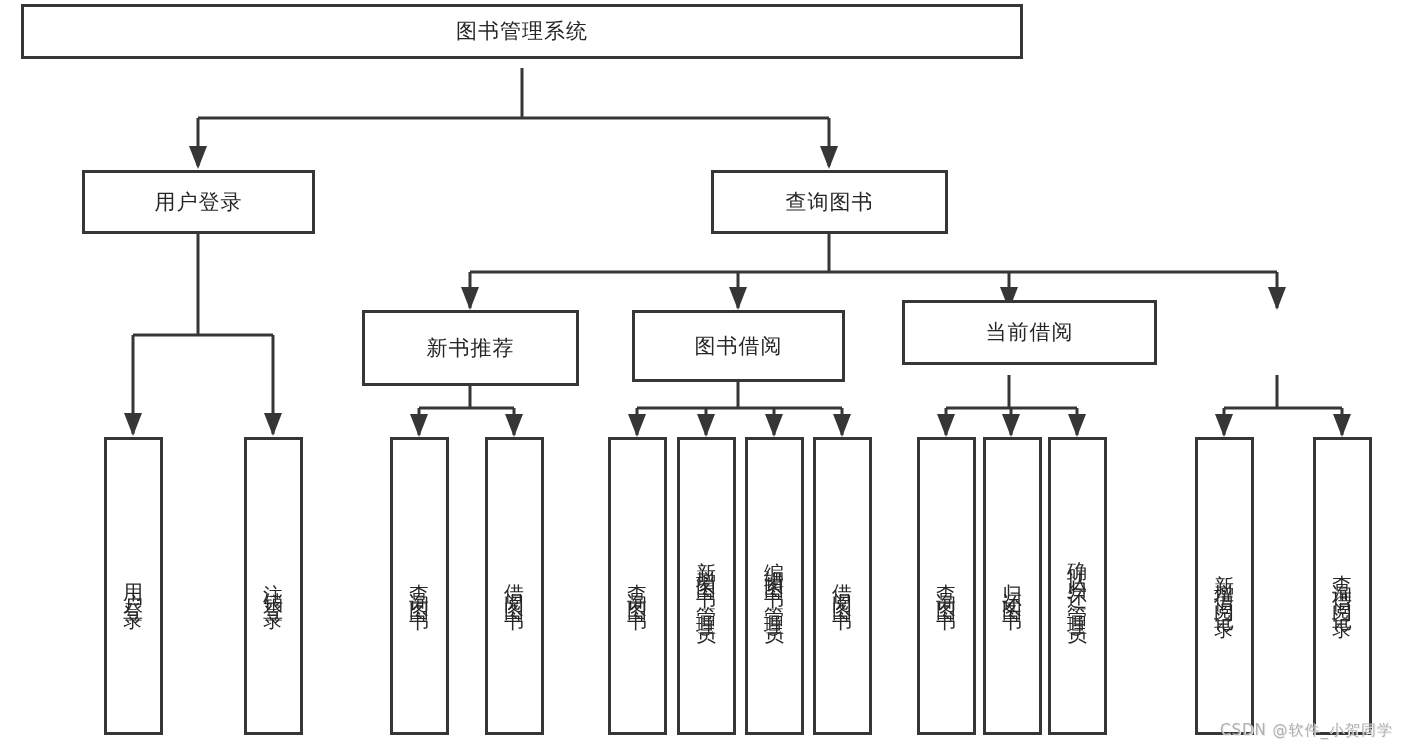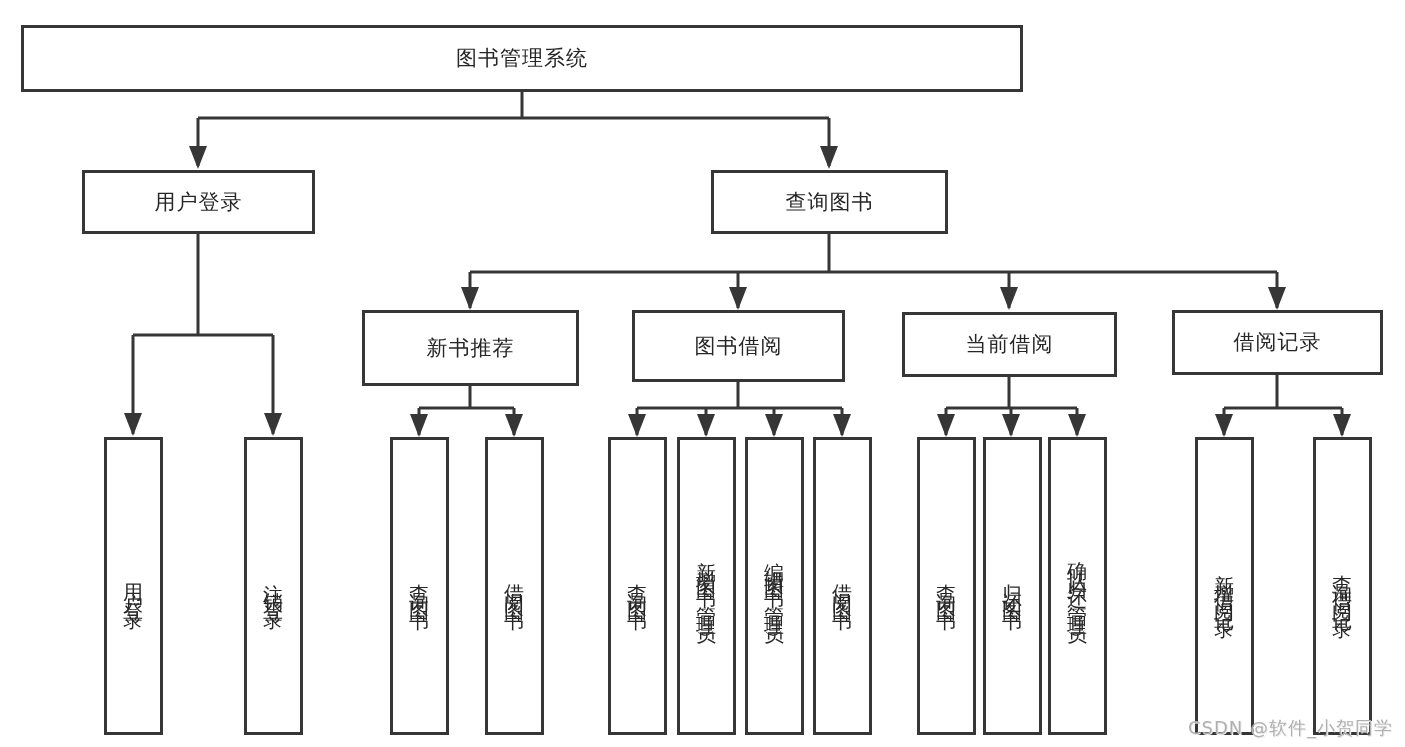--- a/index.html
+++ b/index.html
@@ -44,21 +44,21 @@
     font-size: 20px;
     letter-spacing: 9px;
     top: 437px;
     width: 59px;
     height: 298px;
   }
   .watermark {
     position: absolute;
     right: 12px;
     bottom: 7px;
-    font-size: 18px;
+    font-size: 15px;
     color: #b0b0b0;
     letter-spacing: 1px;
     text-shadow: 1px 1px 0 #ededed;
     white-space: nowrap;
   }
 </style>
 </head>
 <body>
 
 <div id="canvas">
@@ -96,29 +96,28 @@
       <polygon points="774,437 765,414 783,414"></polygon>
       <polygon points="842,437 833,414 851,414"></polygon>
       <polygon points="946,437 937,414 955,414"></polygon>
       <polygon points="1011,437 1002,414 1020,414"></polygon>
       <polygon points="1077,437 1068,414 1086,414"></polygon>
       <polygon points="1224,437 1215,414 1233,414"></polygon>
       <polygon points="1342,437 1333,414 1351,414"></polygon>
     </g>
   </svg>
 
-  <div class="box hbox" style="left:21px; top:25px; width:1002px; height:67px;">图书管理系统</div>
+  <div class="box hbox" style="left:21px; top:4px; width:1002px; height:55px;">图书管理系统</div>
 
   <div class="box hbox" style="left:82px; top:170px; width:233px; height:64px;">用户登录</div>
   <div class="box hbox" style="left:711px; top:170px; width:237px; height:64px;">查询图书</div>
 
   <div class="box hbox" style="left:362px; top:310px; width:217px; height:76px;">新书推荐</div>
   <div class="box hbox" style="left:632px; top:310px; width:213px; height:72px;">图书借阅</div>
-  <div class="box hbox" style="left:902px; top:312px; width:215px; height:65px;">当前借阅</div>
-  <div class="box hbox" style="left:1172px; top:310px; width:211px; height:65px;">借阅记录</div>
+  <div class="box hbox" style="left:902px; top:300px; width:255px; height:65px;">当前借阅</div>
 
   <div class="box vbox" style="left:104px;">用户登录</div>
   <div class="box vbox" style="left:244px;">注销登录</div>
 
   <div class="box vbox" style="left:390px;">查询图书</div>
   <div class="box vbox" style="left:485px;">借阅图书</div>
 
   <div class="box vbox" style="left:608px;">查询图书</div>
   <div class="box vbox" style="left:677px;">新增图书（管理员）</div>
   <div class="box vbox" style="left:745px;">编辑图书（管理员）</div>

